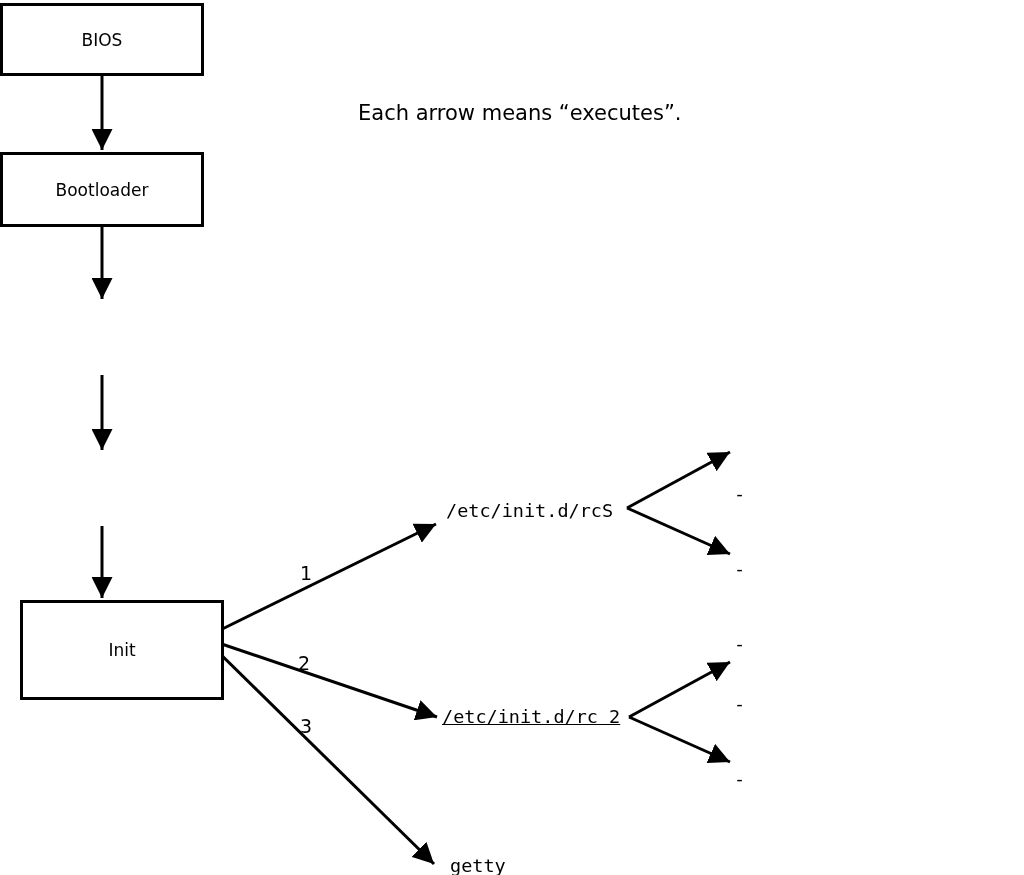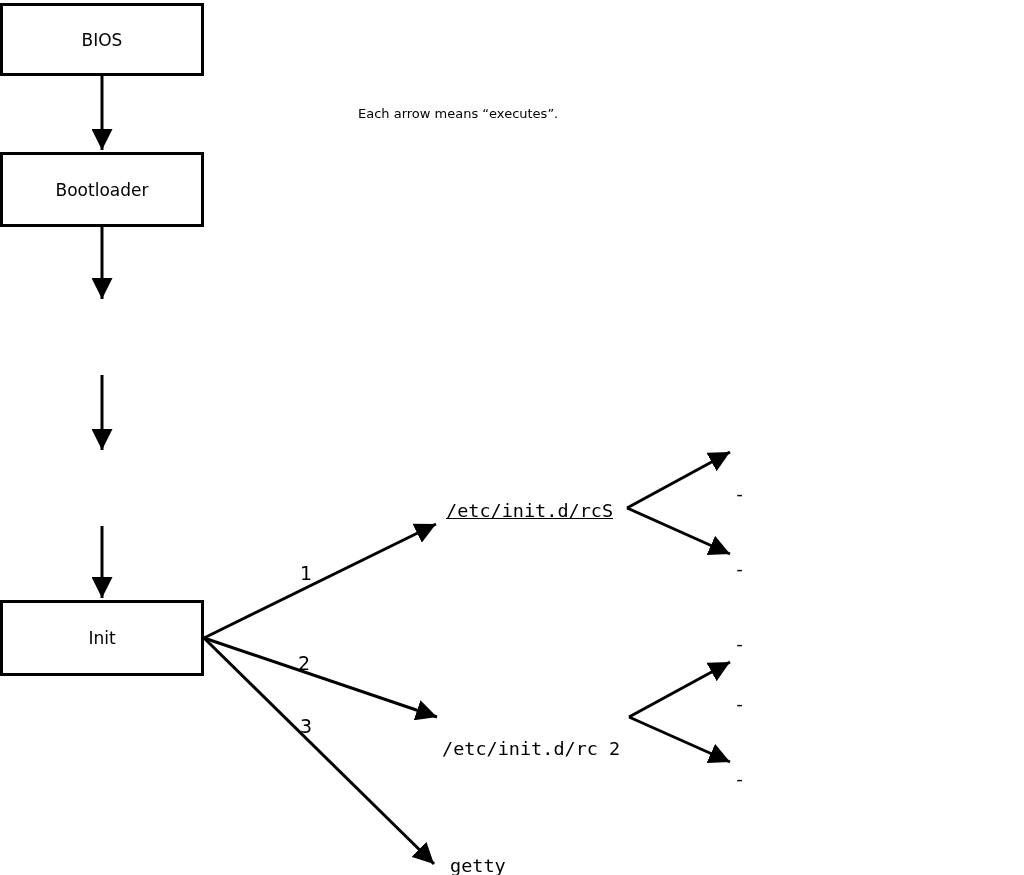--- a/index.html
+++ b/index.html
@@ -26,45 +26,45 @@
     background: #ffffff;
     display: flex;
     align-items: center;
     justify-content: center;
     font-size: 17px;
   }
   .box-bios       { top: 3px;   height: 73px; }
   .box-bootloader { top: 152px; height: 75px; }
   .box-kernel     { top: 301px; height: 74px; }
   .box-initramfs  { top: 452px; height: 74px; }
-  .box-init       { top: 600px; height: 76px; }
+  .box-init       { top: 600px; height: 100px; margin-left: 20px; }
   .note {
     position: absolute;
     left: 358px; top: 101px;
-    font-size: 13px;
+    font-size: 21px;
     line-height: 25px;
     white-space: nowrap;
   }
   .branch-num {
     position: absolute;
     font-size: 19px;
     line-height: 25px;
   }
   .num-1 { left: 300px; top: 561px; }
   .num-2 { left: 298px; top: 651px; }
   .num-3 { left: 300px; top: 714px; }
   .mono {
     position: absolute;
     font-family: "DejaVu Sans Mono", "Liberation Mono", monospace;
     font-size: 18.5px;
     line-height: 25px;
     white-space: pre;
   }
-  .lbl-rcs   { left: 446px; top: 498px; text-decoration: underline; }
-  .lbl-rc2   { left: 442px; top: 736px; }
+  .lbl-rcs   { left: 446px; top: 498px; }
+  .lbl-rc2   { left: 442px; top: 704px; text-decoration: underline; }
   .lbl-getty { left: 450px; top: 853px; }
   .grp-rcs   { left: 734px; top: 431px; }
   .grp-rc2   { left: 734px; top: 641px; }
 </style>
 </head>
 <body>
 
 <div class="canvas">
 
   <svg class="arrows-layer" width="1024" height="875" viewBox="0 0 1024 875" xmlns="http://www.w3.org/2000/svg">

